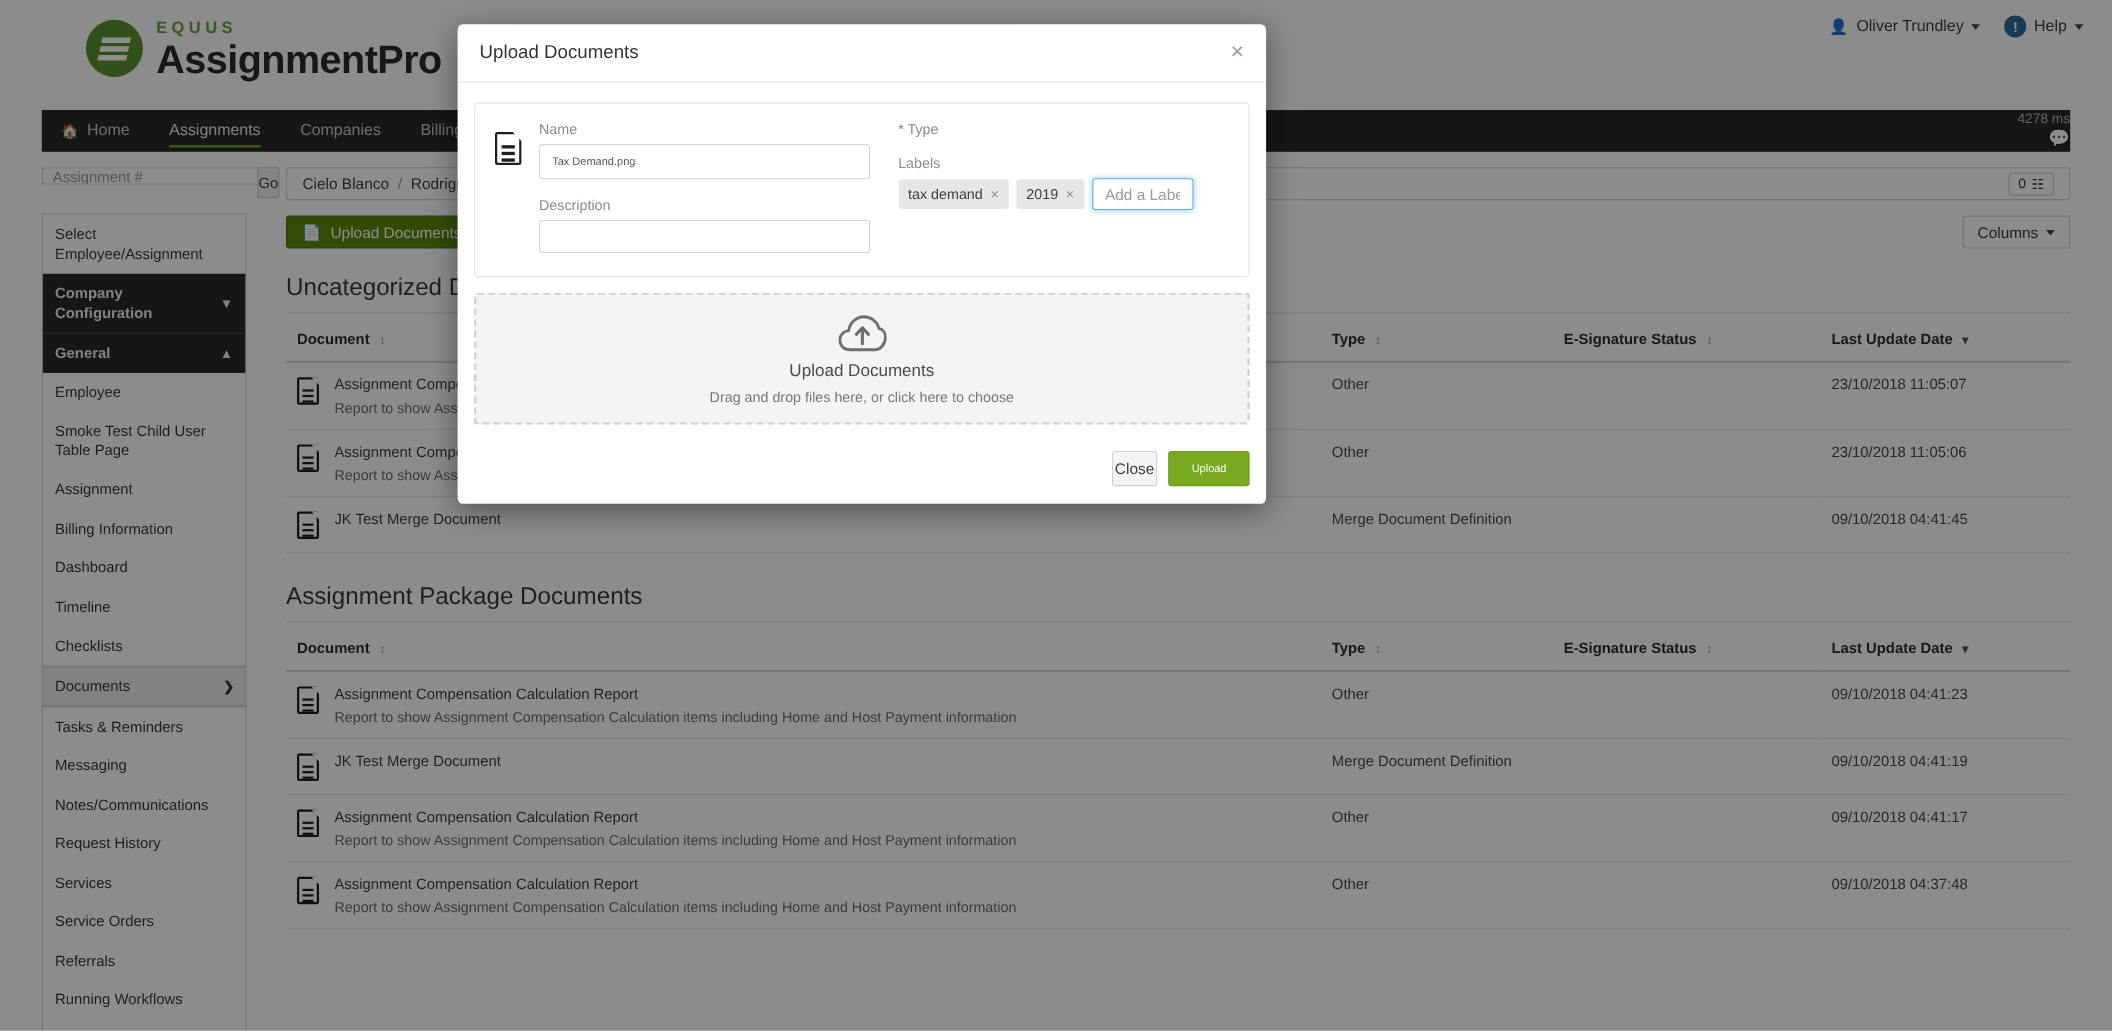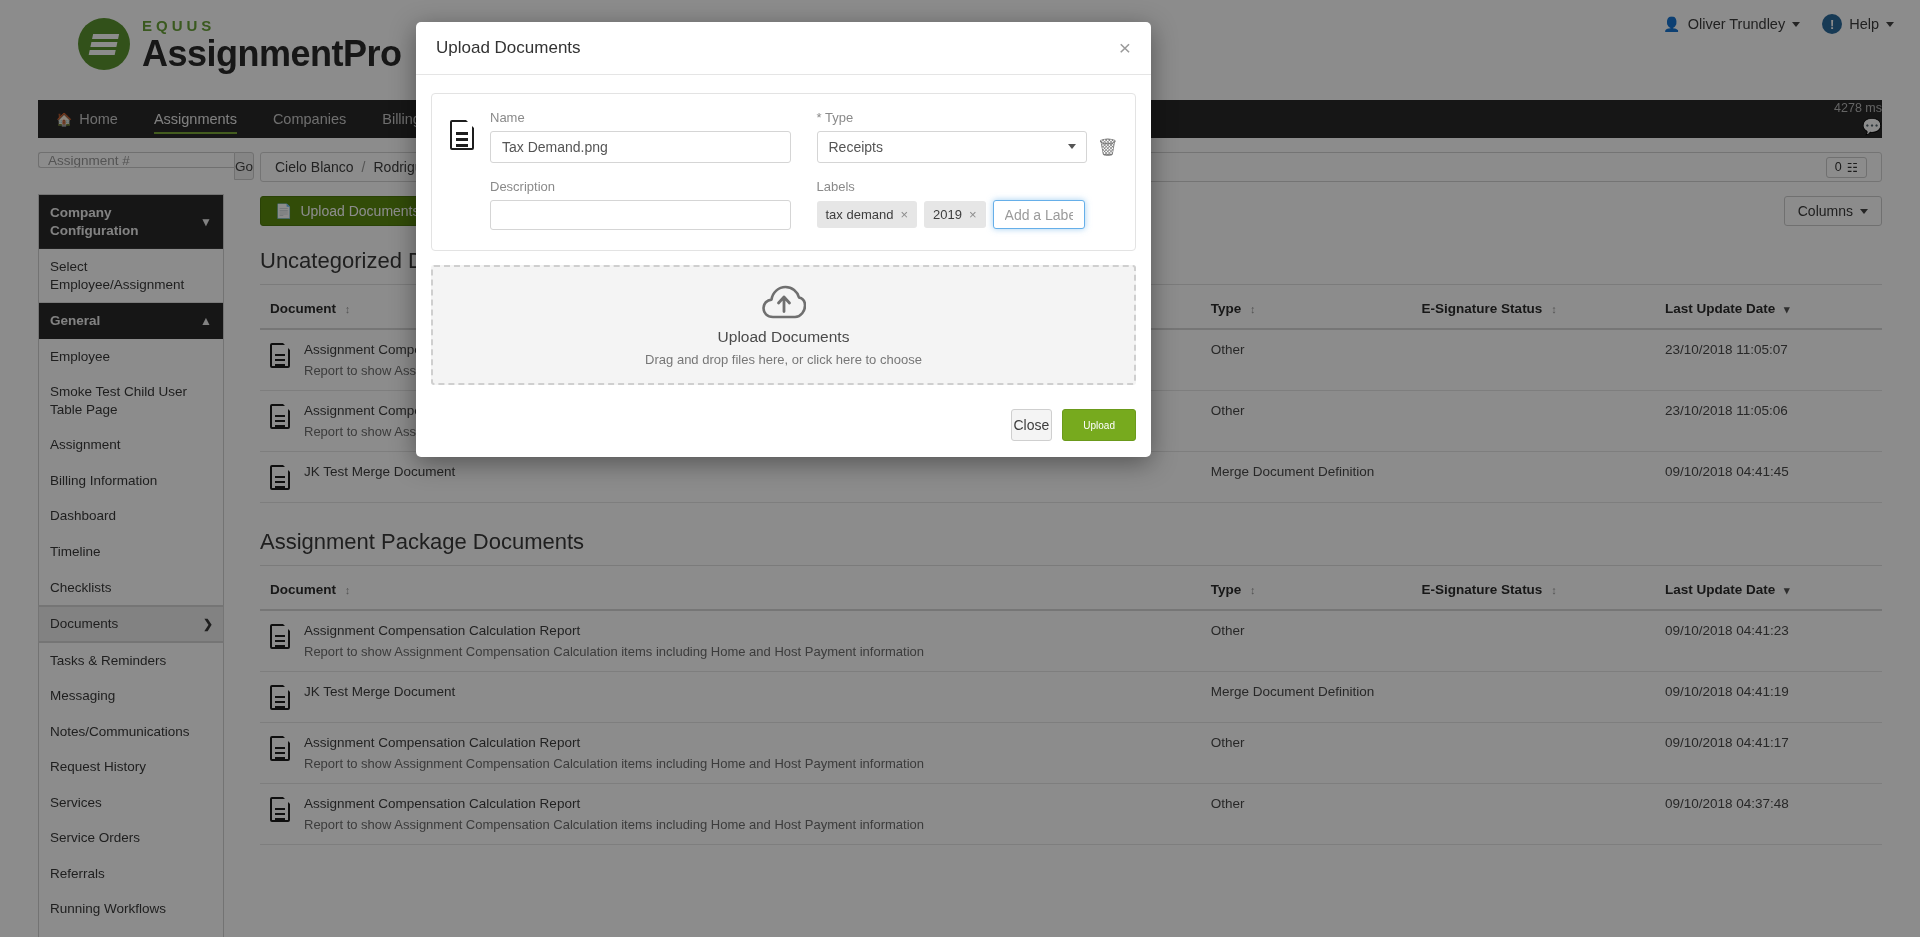--- a/index.html
+++ b/index.html
@@ -240,21 +240,21 @@
   }
   .file-card-icon::before {
     content: ""; position: absolute; right: -2.5px; top: -2.5px;
     border-left: 9px solid transparent; border-top: 9px solid #fff;
   }
   .fc-cols { flex: 1; display: flex; gap: 26px; }
   .fc-col { flex: 1; }
   .fld-label { font-size: 13px; color: #8a8a8a; margin-bottom: 6px; }
   .fld-input {
     width: 100%; height: 32px; border: 1px solid #d5d5d5; border-radius: 3px;
-    padding: 0 11px; font-size: 14px; color: #555; font-family: inherit;
+    padding: 0 11px; font-size: 10px; color: #555; font-family: inherit;
     background: #fff;
   }
   .fld-textarea {
     width: 100%; height: 30px; border: 1px solid #d5d5d5; border-radius: 3px;
     padding: 6px 11px; font-size: 14px; color: #555; font-family: inherit;
     resize: none; background: #fff;
   }
   .fld-row { margin-bottom: 16px; }
   .fld-row:last-child { margin-bottom: 0; }
   .sel-wrap { position: relative; }
@@ -359,26 +359,26 @@
 
   <div class="body-wrap">
 
     <div class="sidebar">
       <div class="assign-search">
         <input type="text" placeholder="Assignment #" style="">
         <button class="assign-go">Go</button>
       </div>
 
       <div class="menu">
+        <div class="menu-item plain">
+          <span>Select Employee/Assignment</span>
+        </div>
         <div class="menu-item dark">
           <span>Company Configuration</span>
           <span class="chev">▼</span>
-        </div>
-        <div class="menu-item plain">
-          <span>Select Employee/Assignment</span>
         </div>
         <div class="menu-item dark thick">
           <span>General</span>
           <span class="chev">▲</span>
         </div>
         <div class="menu-item sub">
           <span>Employee</span>
         </div>
         <div class="menu-item sub">
           <span>Smoke Test Child User Table Page</span>
@@ -633,27 +633,20 @@
           </div>
           <div class="fld-row">
             <div class="fld-label">Description</div>
             <textarea class="fld-textarea" style=""></textarea>
           </div>
         </div>
 
         <div class="fc-col">
           <div class="fld-row">
             <div class="fld-label">* Type</div>
-            <div class="type-row">
-              <div class="sel-wrap">
-                <input class="fld-input" type="text" readonly="" value="Receipts" style="">
-                <span class="sel-caret"></span>
-              </div>
-              <div class="trash-btn">🗑</div>
-            </div>
           </div>
           <div class="fld-row">
             <div class="fld-label">Labels</div>
             <div class="tags">
               <span class="tag">
                 <span>tax demand</span>
                 <span class="tag-x">×</span>
               </span>
               <span class="tag">
                 <span>2019</span>

